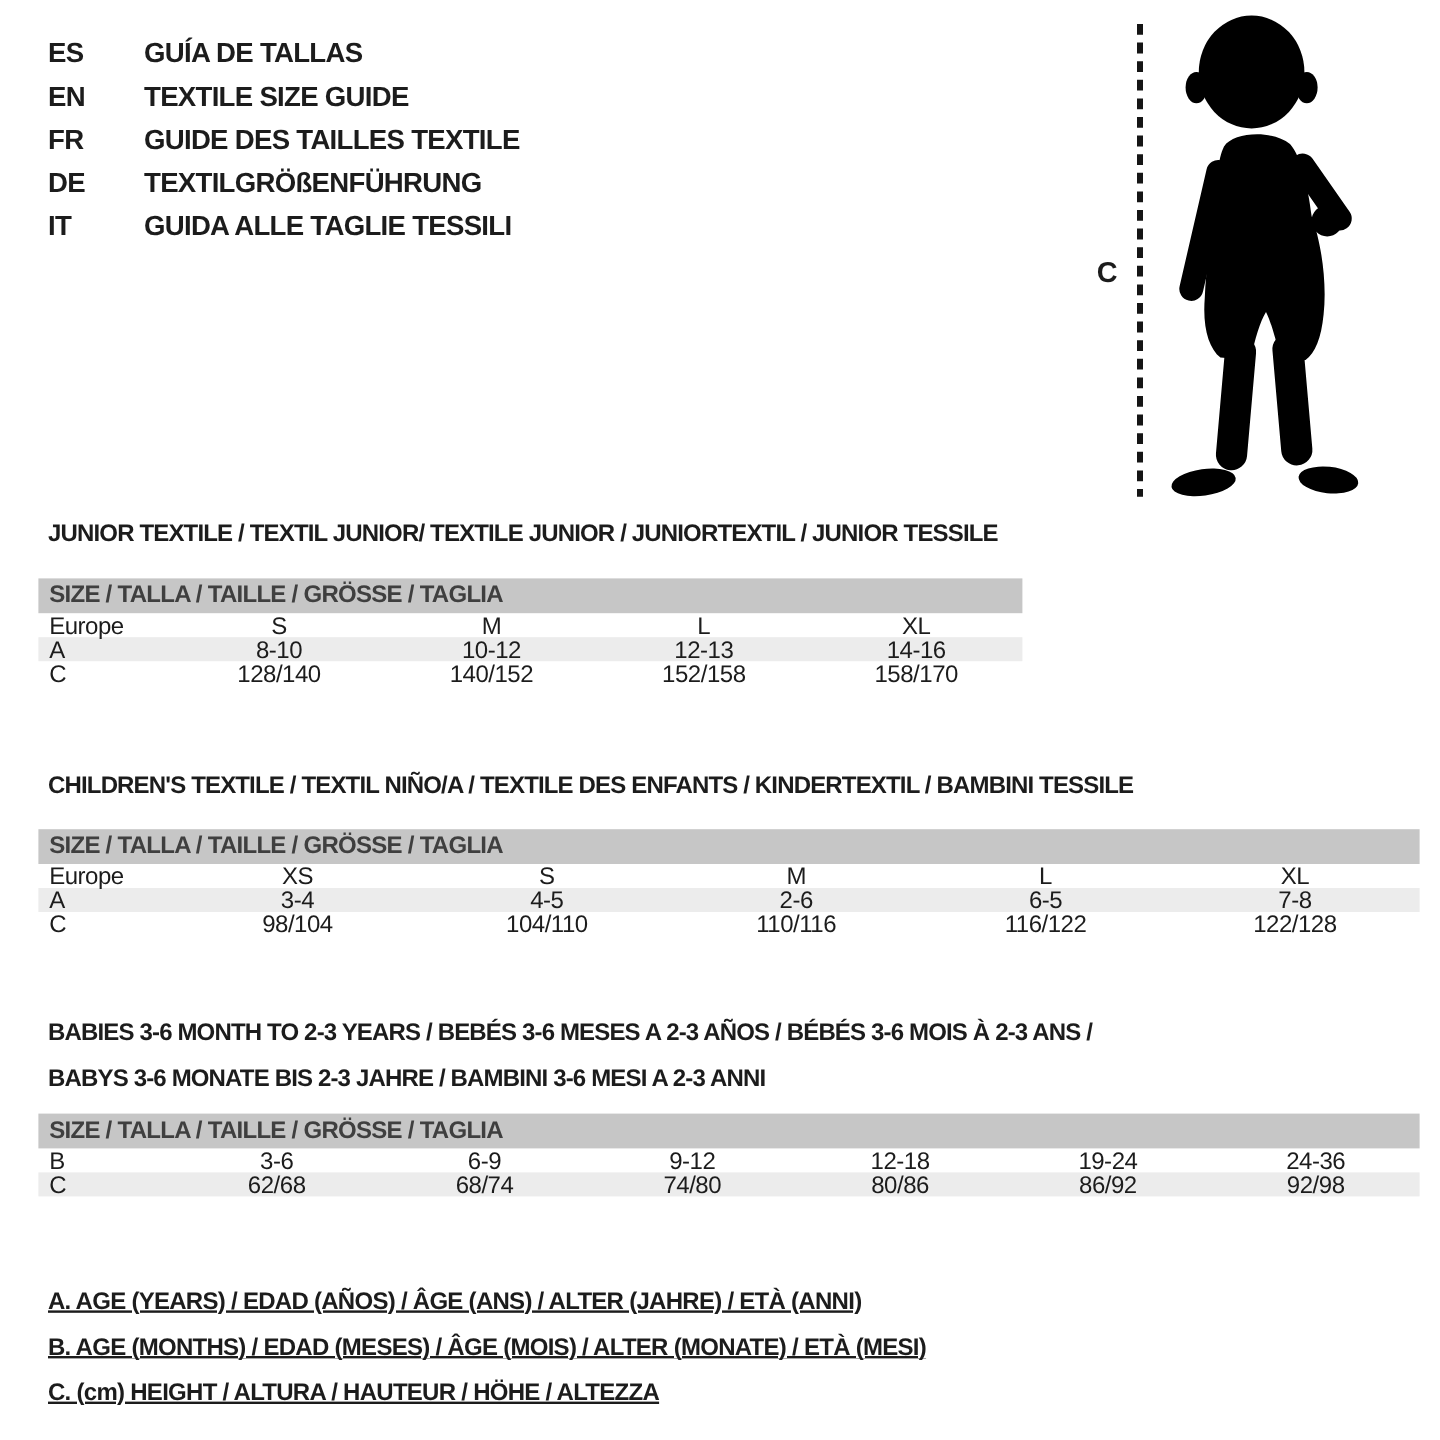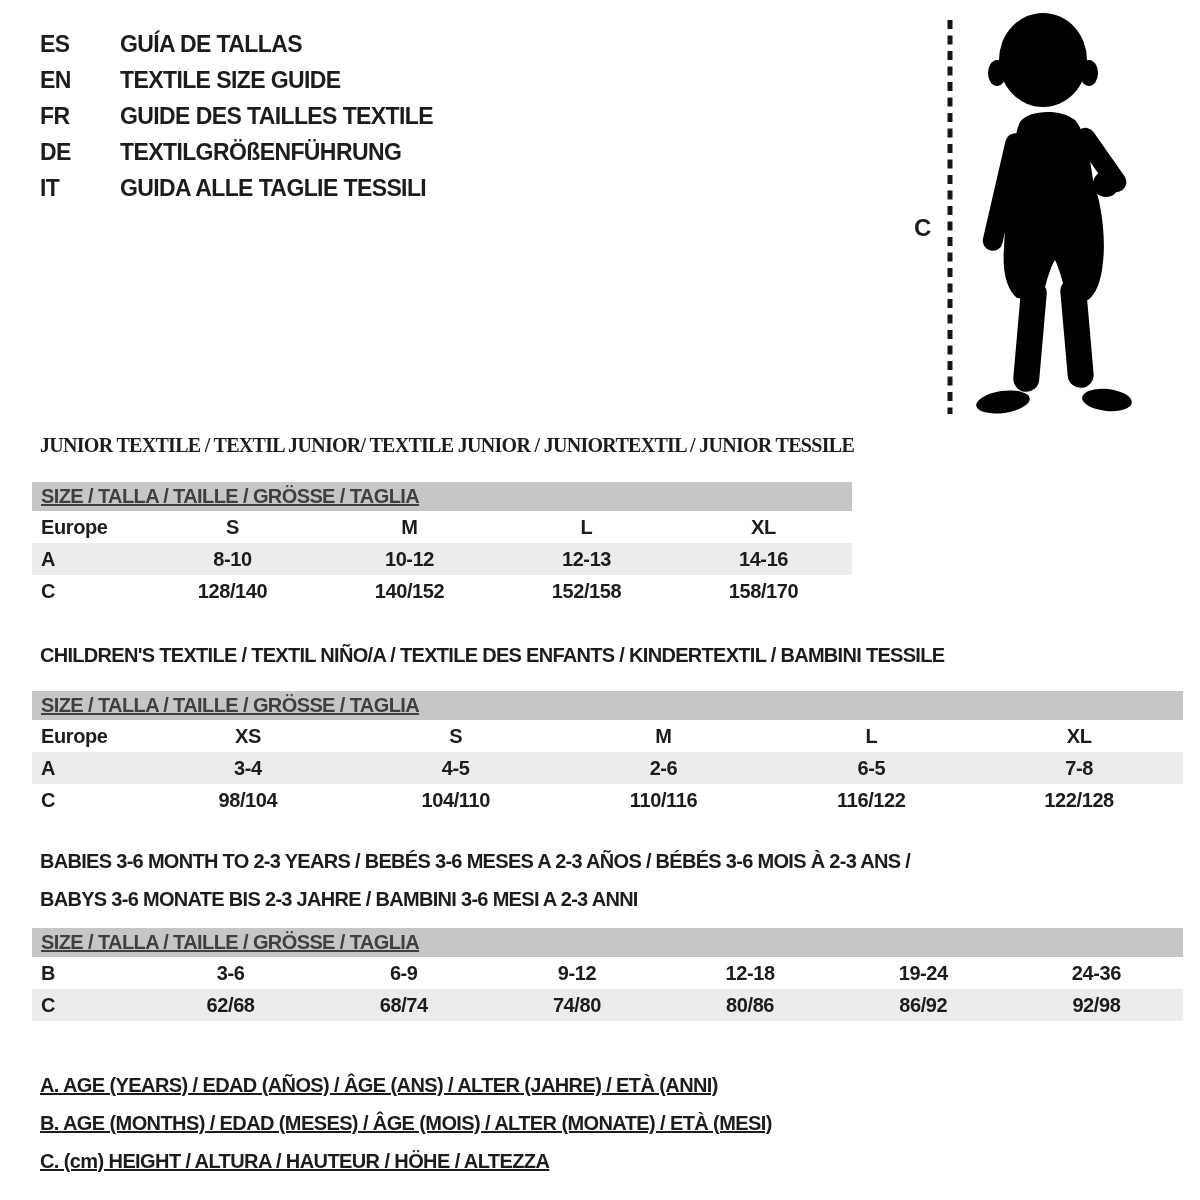--- a/index.html
+++ b/index.html
@@ -18,23 +18,23 @@
   .c-label { position:absolute; left:914px; top:214px;
              font-weight:bold; font-size:24px; }
   
   .section-title { position:absolute; left:40px; font-weight:bold; font-size:20px;
                    letter-spacing:-0.7px; white-space:nowrap; }
   .two-line .tl { height:38px; display:flex; align-items:center; }
   
   .size-table { position:absolute; left:32px; }
   .size-bar { height:29px; background:#c6c6c6; display:flex; align-items:center;
               padding-left:9px; font-weight:bold; font-size:20px;
-              letter-spacing:-0.6px; color:#3f3f3f;text-decoration:underline; }
-  .trow { display:grid; height:32px; align-items:center;
-          font-weight:bold; font-size:20px; letter-spacing:-0.4px; }
+              letter-spacing:-0.6px; color:#3f3f3f; }
+  .trow { display:grid; height:20px; align-items:center;
+          font-weight:normal; font-size:20px; letter-spacing:-0.4px; }
   .cols4 { grid-template-columns:112px repeat(4,1fr); }
   .cols5 { grid-template-columns:112px repeat(5,1fr); }
   .cols6 { grid-template-columns:112px repeat(6,1fr); }
   .tlabel { padding-left:9px; }
   .tcell { text-align:center; }
   .shaded { background:#ececec; }
   .w-junior { width:820px; top:482px; }
   .w-children { width:1151px; top:691px; }
   .w-babies { width:1151px; top:928px; }
   
@@ -83,21 +83,21 @@
       <rect x="191" y="113" width="20" height="74" rx="10" transform="rotate(-35 201 150)"></rect>
       <circle cx="206" cy="174" r="13"></circle>
       <rect x="117" y="270" width="26" height="112" rx="13" transform="rotate(5 130 326)"></rect>
       <rect x="164" y="268" width="26" height="110" rx="13" transform="rotate(-5 177 323)"></rect>
       <ellipse cx="103" cy="392" rx="27" ry="11" transform="rotate(-8 103 392)"></ellipse>
       <ellipse cx="207" cy="390" rx="25" ry="11" transform="rotate(6 207 390)"></ellipse>
     </g>
   </svg>
   <span class="c-label">C</span>
 
-  <div class="section-title" style="top:434px;font-family:Liberation Serif, serif;">JUNIOR TEXTILE / TEXTIL JUNIOR/ TEXTILE JUNIOR / JUNIORTEXTIL / JUNIOR TESSILE</div>
+  <div class="section-title" style="top:434px;">JUNIOR TEXTILE / TEXTIL JUNIOR/ TEXTILE JUNIOR / JUNIORTEXTIL / JUNIOR TESSILE</div>
   <div class="size-table w-junior">
     <div class="size-bar">
       <span>SIZE / TALLA / TAILLE / GRÖSSE / TAGLIA</span>
     </div>
     <div class="trow cols4">
       <span class="tlabel">Europe</span>
       <span class="tcell">S</span>
       <span class="tcell">M</span>
       <span class="tcell">L</span>
       <span class="tcell">XL</span>

